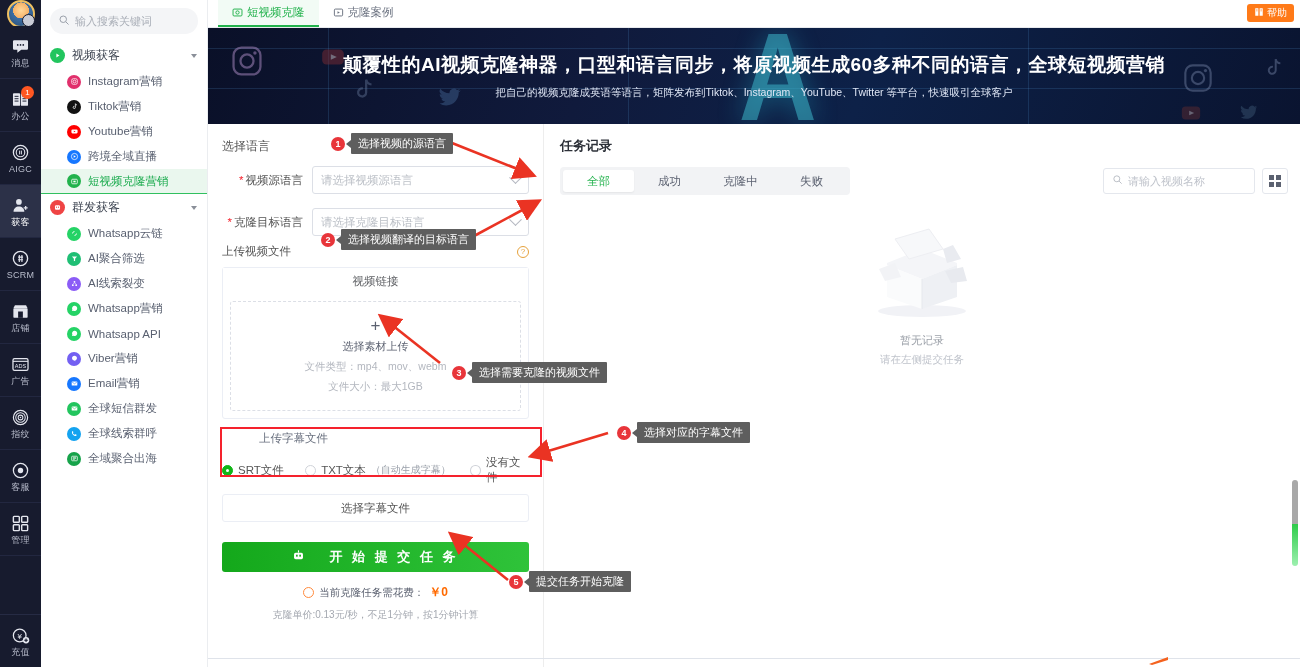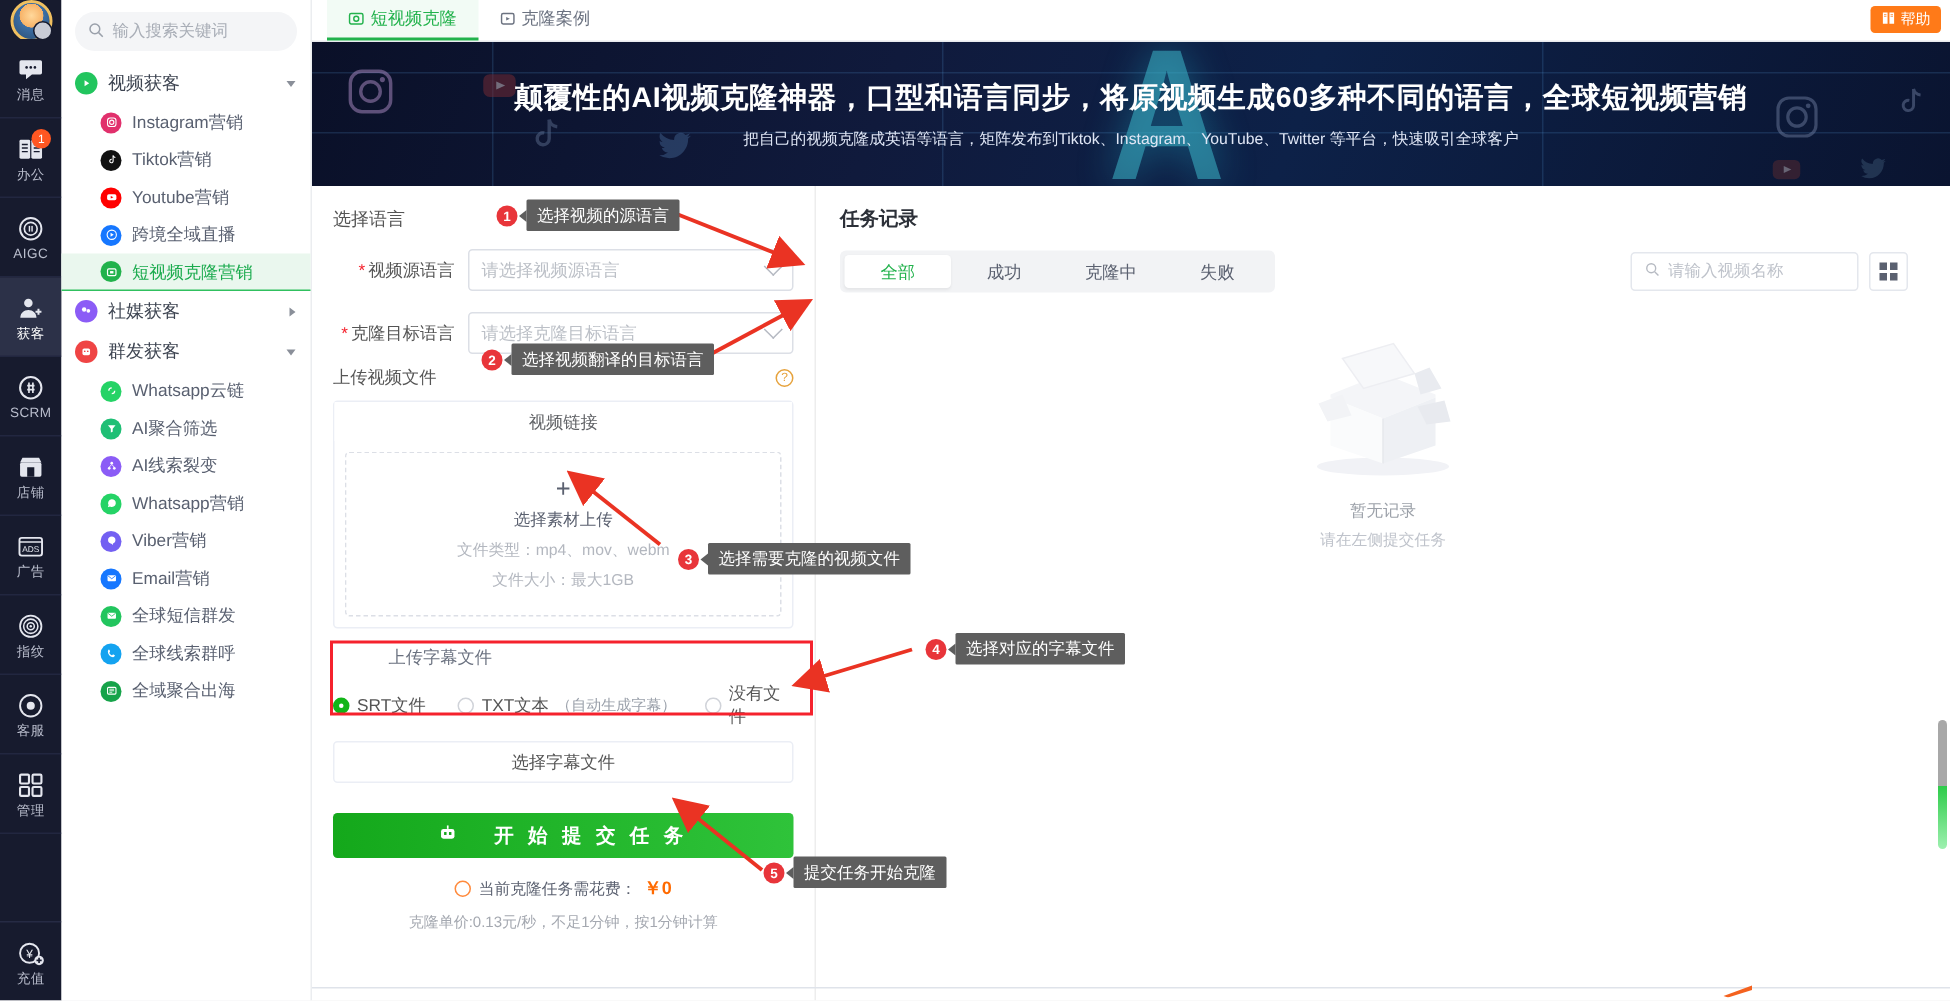--- a/index.html
+++ b/index.html
@@ -198,21 +198,21 @@
     margin-top: 12px; display: flex; align-items: center; justify-content: center; gap: 5px;
     font-size: 10.5px; color: #5b6170;
   }
   .cost-row .ci {
     width: 11px; height: 11px; border-radius: 50%; border: 1.5px solid #ff8a3c;
   }
   .cost-amount { color: #ff6a00; font-weight: bold; font-size: 12px; }
   .cost-note { margin-top: 7px; text-align: center; font-size: 10px; color: #a4a8b0; }
 
   
-  .record-panel { flex: 1 1 auto; background: #fff; padding: 13px 28px 0 16px; position: relative; font-family: Liberation Serif, serif; }
+  .record-panel { flex: 1 1 auto; background: #fff; padding: 13px 12px 0 16px; position: relative; font-family: Liberation Serif, serif; }
   .rp-title { font-size: 13px; font-weight: bold; color: #2c3038; margin-bottom: 12px; }
   .rp-bar { display: flex; align-items: center; }
   .seg {
     display: flex; background: #f2f3f5; border-radius: 4px; padding: 3px; gap: 0;
   }
   .seg-item {
     width: 71px; height: 22px; display: flex; align-items: center; justify-content: center;
     font-size: 11.5px; color: #5b6170; cursor: pointer; border-radius: 3px;
   }
   .seg-item.active { background: #fff; color: #22b24c; box-shadow: 0 1px 2px rgba(0,0,0,.06); align-items: center; }
@@ -457,30 +457,20 @@
         <div class="nav-item active">
           <span class="ni dot-ico" style="background:#22b24c;">
             <svg viewBox="0 0 16 16">
               <rect x="3" y="4" width="10" height="8" rx="1.6" fill="none" stroke="#fff" stroke-width="1.4"></rect>
               <rect x="6" y="6.6" width="4" height="2.8" fill="#fff"></rect>
             </svg>
           </span>
           <span class="ni-label">短视频克隆营销</span>
         </div>
         <div class="nav-group">
-          <span class="gi dot-ico" style="background:#8b5cf6;">
-            <svg viewBox="0 0 16 16">
-              <circle cx="5.5" cy="6" r="2.6"></circle>
-              <circle cx="10.5" cy="7.5" r="2.2"></circle>
-            </svg>
-          </span>
-          <span class="gtxt">社媒获客</span>
-          <span class="caret right"></span>
-        </div>
-        <div class="nav-group">
           <span class="gi dot-ico" style="background:#ef4444;">
             <svg viewBox="0 0 16 16">
               <rect x="3.5" y="4" width="9" height="8" rx="2"></rect>
               <circle cx="6.2" cy="7.4" r="1" fill="#ef4444"></circle>
               <circle cx="9.8" cy="7.4" r="1" fill="#ef4444"></circle>
             </svg>
           </span>
           <span class="gtxt">群发获客</span>
           <span class="caret down"></span>
         </div>
@@ -511,20 +501,28 @@
           </span>
           <span class="ni-label">AI线索裂变</span>
         </div>
         <div class="nav-item">
           <span class="ni dot-ico" style="background:#25d366;">
             <svg viewBox="0 0 16 16">
               <path d="M3.4 12.6 4.2 10A4.6 4.6 0 1 1 6 11.8z" fill="#fff"></path>
             </svg>
           </span>
           <span class="ni-label">Whatsapp营销</span>
+        </div>
+        <div class="nav-item">
+          <span class="ni dot-ico" style="background:#25d366;">
+            <svg viewBox="0 0 16 16">
+              <path d="M3.4 12.6 4.2 10A4.6 4.6 0 1 1 6 11.8z" fill="#fff"></path>
+            </svg>
+          </span>
+          <span class="ni-label">Whatsapp API</span>
         </div>
         <div class="nav-item">
           <span class="ni dot-ico" style="background:#7360f2;">
             <svg viewBox="0 0 16 16">
               <path d="M8 3c2.6 0 4.4 1.7 4.4 4.2 0 2.1-1.2 3.6-3 4.1l.1 1.8-1.9-1.6C5.3 11.4 3.6 9.8 3.6 7.2 3.6 4.7 5.4 3 8 3z" fill="#fff"></path>
             </svg>
           </span>
           <span class="ni-label">Viber营销</span>
         </div>
         <div class="nav-item">

